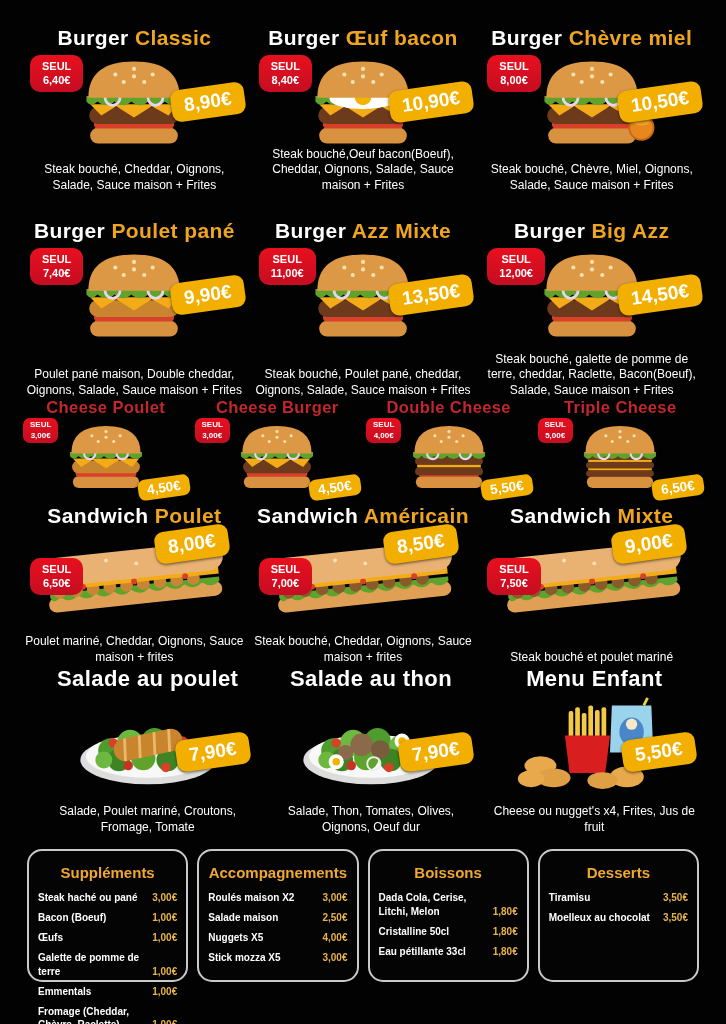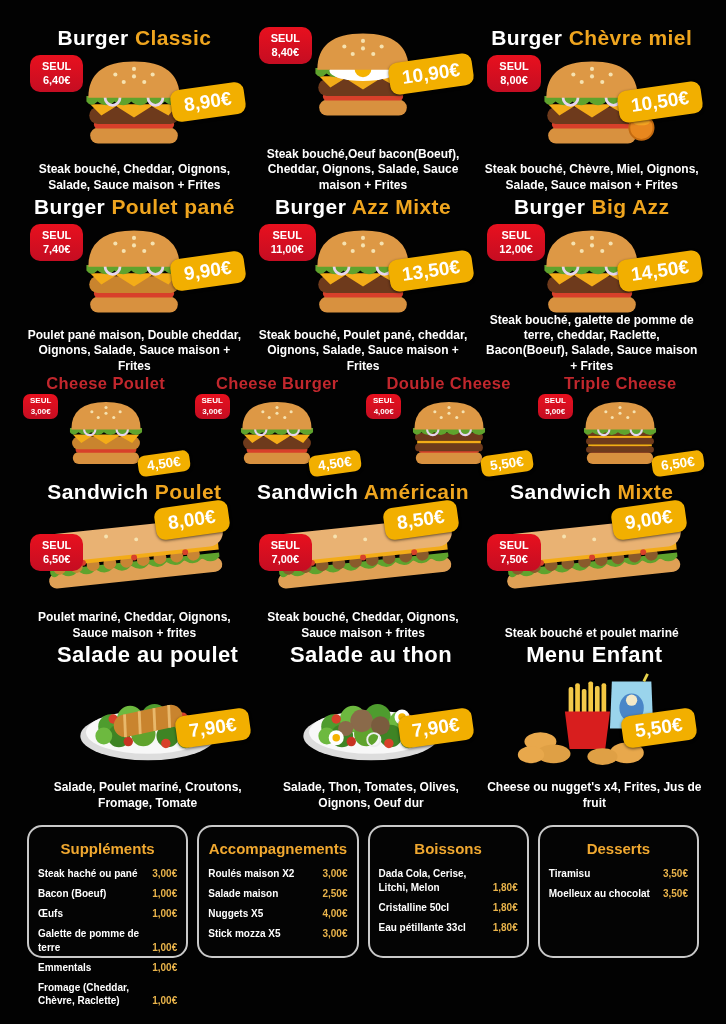--- a/index.html
+++ b/index.html
@@ -4,21 +4,21 @@
 <style>
   html,body{margin:0;padding:0;}
   body{
     width:726px;height:1024px;background:#020202;
     font-family:"Liberation Sans",sans-serif;overflow:hidden;
   }
   #menu{padding-top:24px;}
   .menu-row{display:flex;padding:0 20px;}
   .menu-row .card{flex:1;min-width:0;display:flex;flex-direction:column;align-items:center;text-align:center;position:relative;}
   .row-0{height:169px;}
-  .row-1{height:181px;}
+  .row-1{height:181px;margin-top:24px;}
   .row-2{height:104px;}
   .row-3{height:163px;}
   .row-4{height:170px;padding-left:36px;}
 
   .card-title{font-size:21px;font-weight:bold;color:#FFFFFF;letter-spacing:.4px;line-height:1.1;margin:2px 0 3px;white-space:nowrap;}
   .card-title .accent{color:#EFA51F;}
   .cheese-row .card-title{font-size:16.5px;color:#C1272D;margin:0 0 2px;}
   .final-row .card-title{font-size:22px;}
 
   .img-wrap{position:relative;width:100%;flex:1;display:flex;align-items:flex-start;justify-content:center;min-height:0;}
@@ -30,21 +30,21 @@
     color:#fff;font-weight:bold;border-radius:10px;padding:4px 12px;font-size:11px;line-height:1.3;z-index:2;text-align:center;}
   .cheese-row .seul-badge{left:3px;top:0;padding:2px 7px;font-size:8px;border-radius:7px;}
   .sandwich-row .seul-badge{top:28px;}
 
   .price-badge{position:absolute;right:4px;top:34px;background:#F2AF00;color:#FFFFFF;font-weight:bold;
     font-size:19px;padding:5px 13px;border-radius:9px;transform:rotate(-8deg);z-index:2;box-shadow:0 1px 3px rgba(0,0,0,.6);}
   .cheese-row .price-badge{font-size:13.5px;padding:3px 9px;top:auto;bottom:4px;right:2px;border-radius:7px;}
   .sandwich-row .price-badge{top:-2px;right:20px;}
   .final-row .price-badge{top:42px;right:10px;}
 
-  .desc{margin:2px 4px 0;font-size:12px;font-weight:bold;color:#FFFFFF;line-height:1.28;}
+  .desc{margin:2px 4px 0;font-size:12px;font-weight:normal;color:#FFFFFF;line-height:1.28;}
 
   .boxes{display:flex;gap:9px;padding:0 27px;margin-top:14px;}
   .box{flex:1;min-width:0;border:2px solid #C9C9C9;border-radius:15px;padding:8px 9px;height:133px;
     box-sizing:border-box;background:#040404;}
   .box-title{color:#F0A830;font-weight:bold;font-size:15px;text-align:center;margin:5px 0 10px;}
   .box-item{display:flex;justify-content:space-between;align-items:flex-end;gap:4px;font-weight:bold;
     font-size:10px;color:#FFFFFF;margin-bottom:6.5px;line-height:1.35;text-align:left;}
   .box-item .item-price{color:#E8B34B;white-space:nowrap;}
 </style>
 </head>
@@ -74,20 +74,21 @@
                 <circle cx="95" cy="22" r="2.2" fill="#F6E2B0"></circle>
                 <circle cx="64" cy="30" r="2.2" fill="#F6E2B0"></circle>
                 <circle cx="86" cy="30" r="2.2" fill="#F6E2B0"></circle>
                 <circle cx="75" cy="24" r="2.2" fill="#F6E2B0"></circle>
               </svg></span>
             <div class="price-badge">8,90€</div>
           </div>
           <p class="desc">Steak bouché, Cheddar, Oignons, Salade, Sauce maison + Frites</p>
         </div>
         <div class="card">
+          <div class="card-title"><span>Burger</span> <span class="accent">Œuf bacon</span></div>
           <div class="img-wrap">
             <div class="seul-badge">
               <div>SEUL</div>
               <div>8,40€</div>
             </div>
             <span class="food-svg"><svg viewBox="0 0 150 104" width="140" height="97">
                 <rect x="28" y="79" width="94" height="17" rx="8.5" fill="#D8913F"></rect>
                 <rect x="32" y="71" width="86" height="9" rx="4.5" fill="#D8402A"></rect>
                 <rect x="27" y="57" width="96" height="18" rx="9" fill="#6E3A1C"></rect>
                 <polygon points="28,54 122,54 112,66 94,56 75,68 56,56 40,66" fill="#F3AC18"></polygon>

